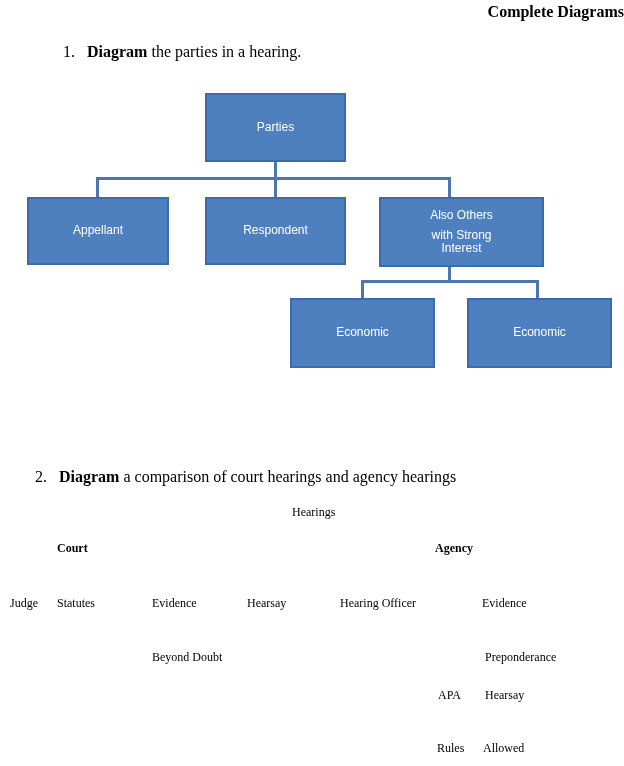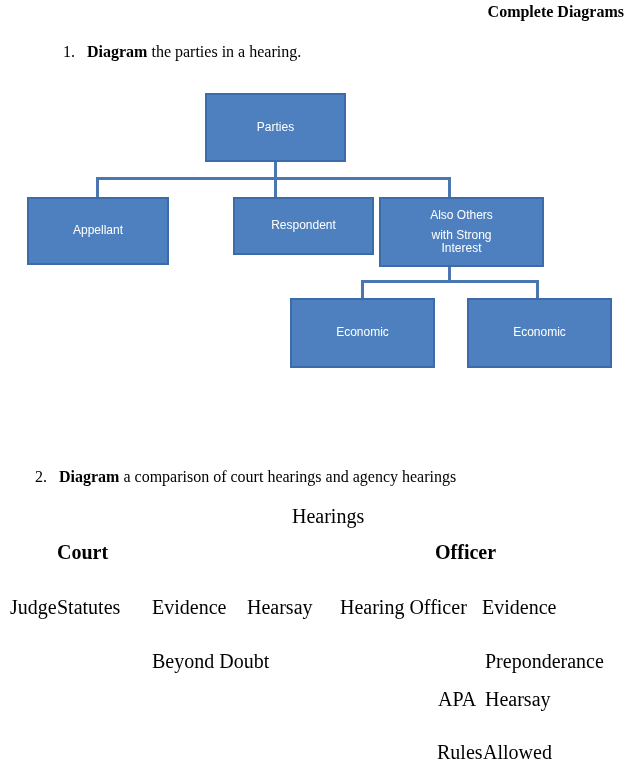--- a/index.html
+++ b/index.html
@@ -25,21 +25,21 @@
   .node{
     position:absolute;box-sizing:border-box;
     background:var(--box-fill);border:2px solid var(--box-border);
     color:var(--box-text);font-family:"Liberation Sans",sans-serif;font-size:12px;
     display:flex;flex-direction:column;align-items:center;justify-content:center;
     text-align:left;line-height:1.1;
   }
   .node .ln{display:block;}
   .node .ln-gap{margin-bottom:7px;}
   .conn{position:absolute;background:var(--connector);}
-  .cmp-label{position:absolute;font-size:20px;white-space:nowrap;}
+  .cmp-label{position:absolute;font-size:12px;white-space:nowrap;}
   .cmp-bold{font-weight:bold;}
 </style>
 </head>
 <body>
 
 <div class="page">
 
   <div class="title">Complete Diagrams</div>
 
   <div class="question" style="left:38px;top:43px;margin-left:25px;"><span class="q-number">1.</span><span class="q-verb">Diagram</span><span> the parties in a hearing.</span></div>
@@ -50,21 +50,21 @@
 
   <div class="conn" style="left:274px;top:162px;width:3px;height:17px;"></div>
   <div class="conn" style="left:96px;top:177px;width:355px;height:3px;"></div>
   <div class="conn" style="left:96px;top:177px;width:3px;height:20px;"></div>
   <div class="conn" style="left:274px;top:177px;width:3px;height:20px;"></div>
   <div class="conn" style="left:448px;top:177px;width:3px;height:20px;"></div>
 
   <div class="node" style="left:27px;top:197px;width:142px;height:68px;">
     <span class="ln">Appellant</span>
   </div>
-  <div class="node" style="left:205px;top:197px;width:141px;height:58px;margin-left:28px;">
+  <div class="node" style="left:205px;top:197px;width:141px;height:68px;">
     <span class="ln">Respondent</span>
   </div>
   <div class="node" style="left:379px;top:197px;width:165px;height:70px;">
     <span class="ln ln-gap">Also Others</span>
     <span class="ln">with Strong</span>
     <span class="ln">Interest</span>
   </div>
 
   <div class="conn" style="left:448px;top:267px;width:3px;height:15px;"></div>
   <div class="conn" style="left:361px;top:280px;width:178px;height:3px;"></div>
@@ -75,21 +75,21 @@
     <span class="ln">Economic</span>
   </div>
   <div class="node" style="left:467px;top:298px;width:145px;height:70px;">
     <span class="ln">Economic</span>
   </div>
 
   <div class="question" style="left:35px;top:468px;"><span class="q-number">2.</span><span class="q-verb">Diagram</span><span> a comparison of court hearings and agency hearings</span></div>
 
   <div class="cmp-label" style="left:292px;top:505px;">Hearings</div>
   <div class="cmp-label cmp-bold" style="left:57px;top:541px;">Court</div>
-  <div class="cmp-label cmp-bold" style="left:435px;top:541px;">Officer</div>
+  <div class="cmp-label cmp-bold" style="left:435px;top:541px;">Agency</div>
 
   <div class="cmp-label" style="left:10px;top:596px;">Judge</div>
   <div class="cmp-label" style="left:57px;top:596px;">Statutes</div>
   <div class="cmp-label" style="left:152px;top:596px;">Evidence</div>
   <div class="cmp-label" style="left:247px;top:596px;">Hearsay</div>
   <div class="cmp-label" style="left:340px;top:596px;">Hearing Officer</div>
   <div class="cmp-label" style="left:482px;top:596px;">Evidence</div>
 
   <div class="cmp-label" style="left:152px;top:650px;">Beyond Doubt</div>
   <div class="cmp-label" style="left:485px;top:650px;">Preponderance</div>

